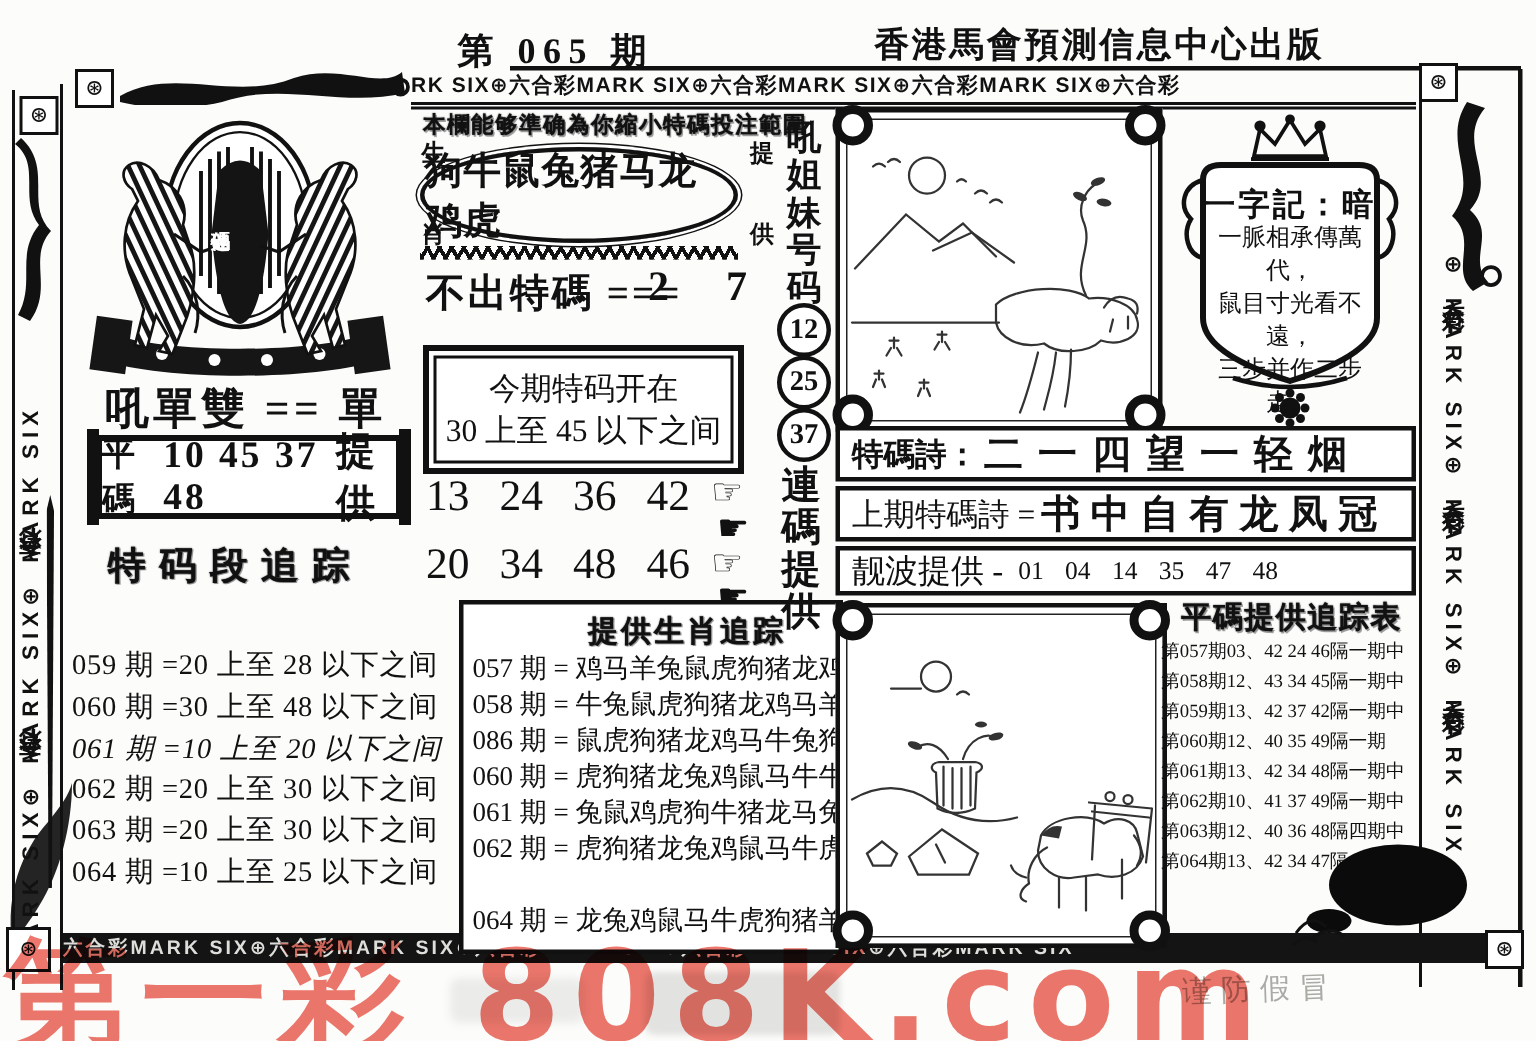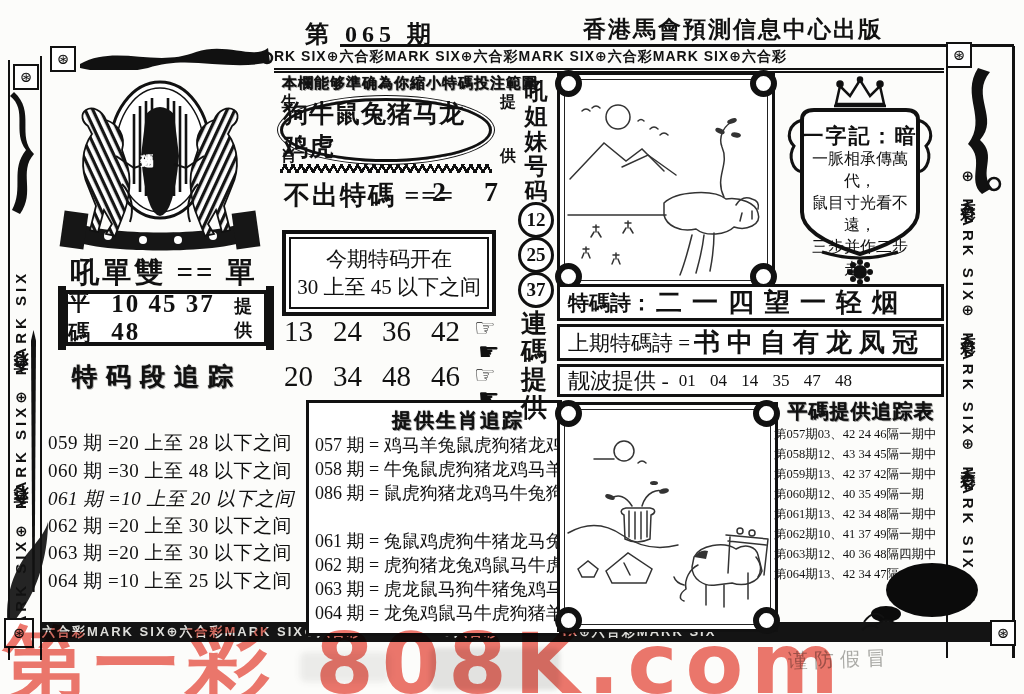--- a/index.html
+++ b/index.html
@@ -116,21 +116,21 @@
   <div class="abs" style="left:147px;top:144px;writing-mode:vertical-rl;font-size:13px;font-weight:bold;color:#fff;transform:translate(-50%,0);line-height:13px;">仙迷碼</div>
 
   <div class="abs b" style="left:58px;top:253px;width:212px;font-size:29px;letter-spacing:3px;text-align:center;">吼單雙 ==  單</div>
 
   <div class="abs" style="left:64px;top:290px;width:196px;height:48px;border:4px solid #111;background:#fff;
        display:flex;align-items:center;justify-content:center;gap:7px;">
     <div class="abs" style="left:-10px;top:-8px;bottom:-8px;width:8px;background:#111;"></div>
     <div class="abs" style="right:-10px;top:-8px;bottom:-8px;width:8px;background:#111;"></div>
     <span class="b" style="font-size:22px;">平碼</span>
     <span class="b" style="font-size:25px;letter-spacing:2px;">10 45 37 48</span>
-    <span class="b" style="font-size:18px;">提供</span>
+    <span class="b" style="font-size:26px;">提供</span>
   </div>
 
   <div class="abs b smudge" style="left:72px;top:360px;font-size:25px;letter-spacing:9px;">特码段追踪</div>
 
   <div class="abs tr-row" style="left:48px;top:430px;">059 期 =20 上至 28 以下之间</div>
   <div class="abs tr-row" style="left:48px;top:458px;">060 期 =30 上至 48 以下之间</div>
   <div class="abs tr-row" style="left:48px;top:486px;font-style:italic;">061 期 =10 上至 20 以下之间</div>
   <div class="abs tr-row" style="left:48px;top:513px;">062 期 =20 上至 30 以下之间</div>
   <div class="abs tr-row" style="left:48px;top:540px;">063 期 =20 上至 30 以下之间</div>
   <div class="abs tr-row" style="left:48px;top:568px;">064 期 =10 上至 25 以下之间</div>
@@ -175,23 +175,23 @@
   <div class="abs fin" style="left:474px;top:316px;">☞</div>
   <div class="abs fin" style="left:478px;top:340px;">☛</div>
   <div class="abs fin" style="left:474px;top:363px;">☞</div>
   <div class="abs fin" style="left:478px;top:386px;">☛</div>
 
   <div class="abs" style="left:306px;top:400px;width:250px;height:230px;border:3px solid #111;background:#fff;">
     <div class="b smudge" style="text-align:center;margin-top:4px;font-size:20px;letter-spacing:2px;margin-left:48px;">提供生肖追踪</div>
     <div class="zd-row" style="position:absolute;left:6px;top:30px;">057 期 = 鸡马羊兔鼠虎狗猪龙鸡</div>
     <div class="zd-row" style="position:absolute;left:6px;top:54px;">058 期 = 牛兔鼠虎狗猪龙鸡马羊</div>
     <div class="zd-row" style="position:absolute;left:6px;top:78px;">086 期 = 鼠虎狗猪龙鸡马牛兔狗</div>
+    <div class="zd-row" style="position:absolute;left:6px;top:102px;">060 期 = 虎狗猪龙兔鸡鼠马牛牛</div>
     <div class="zd-row" style="position:absolute;left:6px;top:126px;">061 期 = 兔鼠鸡虎狗牛猪龙马兔</div>
     <div class="zd-row" style="position:absolute;left:6px;top:150px;">062 期 = 虎狗猪龙兔鸡鼠马牛虎</div>
-    <div class="zd-row" style="position:absolute;left:6px;top:174px;">063 期 = 虎龙鼠马狗牛猪兔鸡马</div>
     <div class="zd-row" style="position:absolute;left:6px;top:198px;">064 期 = 龙兔鸡鼠马牛虎狗猪羊</div>
   </div>
 
   <div class="abs sis-ch" style="left:521px;top:76px;">吼</div>
   <div class="abs sis-ch" style="left:521px;top:101px;">姐</div>
   <div class="abs sis-ch" style="left:521px;top:126px;">妹</div>
   <div class="abs sis-ch" style="left:521px;top:151px;">号</div>
   <div class="abs sis-ch" style="left:521px;top:176px;">码</div>
   <div class="abs circle-num" style="left:518px;top:202px;">12</div>
   <div class="abs circle-num" style="left:518px;top:237px;">25</div>

